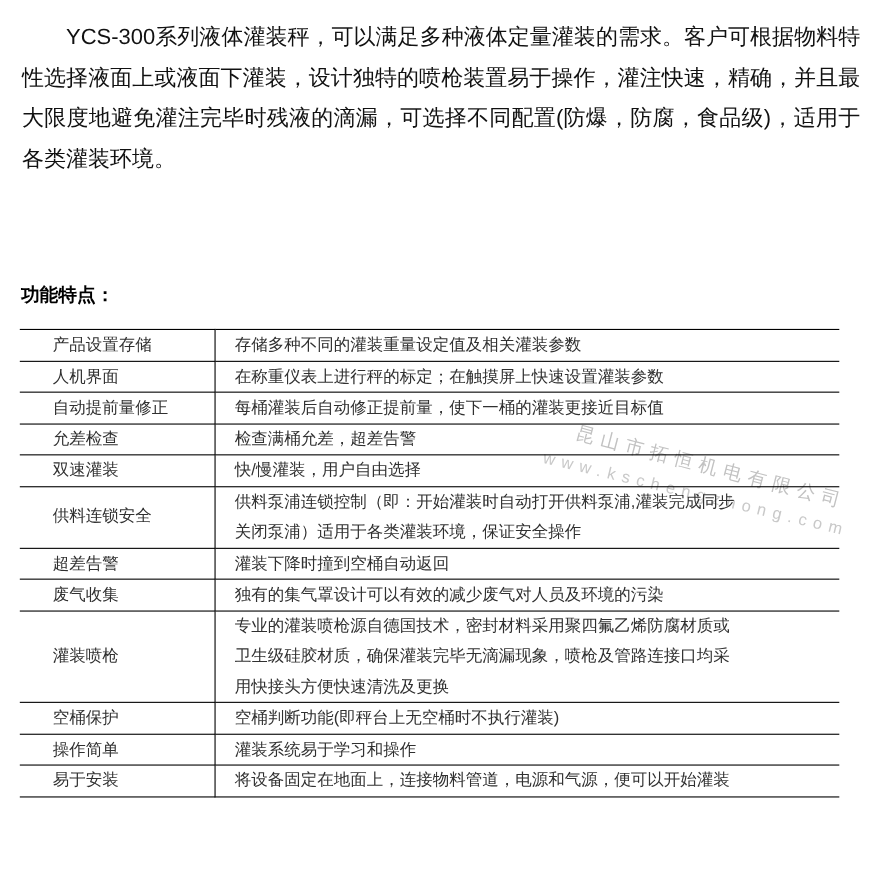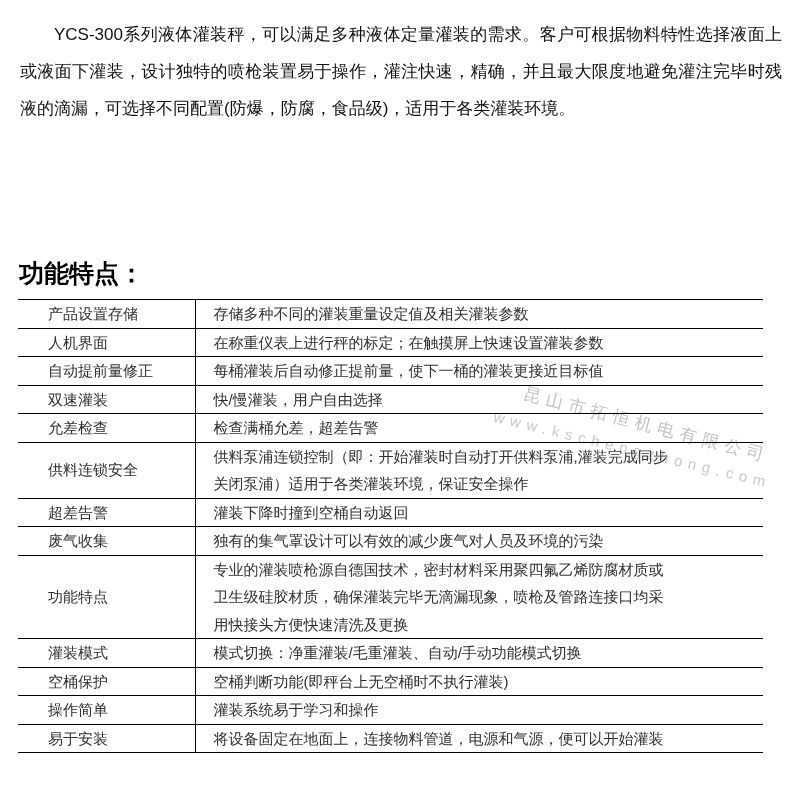--- a/index.html
+++ b/index.html
@@ -8,32 +8,32 @@
     background: #ffffff;
     font-family: "Liberation Sans", sans-serif;
     position: relative;
     overflow: hidden;
   }
   
   .intro {
     position: absolute;
     left: 20px; top: 16px;
     width: 762px;
-    font-size: 17px;
+    font-size: 20px;
     line-height: 37px;
     color: #111111;
     text-indent: 2em;
     text-align: justify;
     z-index: 2;
   }
   
   .section-heading {
     position: absolute;
     left: 19px; top: 257px;
-    font-size: 25px;
+    font-size: 17px;
     font-weight: bold;
     color: #000000;
     z-index: 2;
   }
   
   .watermark-company {
     position: absolute;
     left: 527px; top: 382px;
     font-size: 17px;
     letter-spacing: 6px;
@@ -103,56 +103,52 @@
     <td class="feature-name">人机界面</td>
     <td class="feature-desc">在称重仪表上进行秤的标定；在触摸屏上快速设置灌装参数</td>
   </tr>
 
   <tr>
     <td class="feature-name">自动提前量修正</td>
     <td class="feature-desc">每桶灌装后自动修正提前量，使下一桶的灌装更接近目标值</td>
   </tr>
 
   <tr>
-    <td class="feature-name">双速灌装</td>
-    <td class="feature-desc">快/慢灌装，用户自由选择</td>
+    <td class="feature-name">允差检查</td>
+    <td class="feature-desc">检查满桶允差，超差告警</td>
   </tr>
 
   <tr>
-    <td class="feature-name">允差检查</td>
-    <td class="feature-desc">检查满桶允差，超差告警</td>
+    <td class="feature-name">双速灌装</td>
+    <td class="feature-desc">快/慢灌装，用户自由选择</td>
   </tr>
 
   <tr>
     <td class="feature-name">供料连锁安全</td>
     <td class="feature-desc">供料泵浦连锁控制（即：开始灌装时自动打开供料泵浦,灌装完成同步
 关闭泵浦）适用于各类灌装环境，保证安全操作</td>
   </tr>
 
   <tr>
     <td class="feature-name">超差告警</td>
     <td class="feature-desc">灌装下降时撞到空桶自动返回</td>
   </tr>
 
   <tr>
     <td class="feature-name">废气收集</td>
     <td class="feature-desc">独有的集气罩设计可以有效的减少废气对人员及环境的污染</td>
   </tr>
 
   <tr>
-    <td class="feature-name">功能特点</td>
+    <td class="feature-name">灌装喷枪</td>
     <td class="feature-desc">专业的灌装喷枪源自德国技术，密封材料采用聚四氟乙烯防腐材质或
 卫生级硅胶材质，确保灌装完毕无滴漏现象，喷枪及管路连接口均采
 用快接头方便快速清洗及更换</td>
   </tr>
 
-  <tr>
-    <td class="feature-name">灌装模式</td>
-    <td class="feature-desc">模式切换：净重灌装/毛重灌装、自动/手动功能模式切换</td>
-  </tr>
 
   <tr>
     <td class="feature-name">空桶保护</td>
     <td class="feature-desc">空桶判断功能(即秤台上无空桶时不执行灌装)</td>
   </tr>
 
   <tr>
     <td class="feature-name">操作简单</td>
     <td class="feature-desc">灌装系统易于学习和操作</td>
   </tr>

